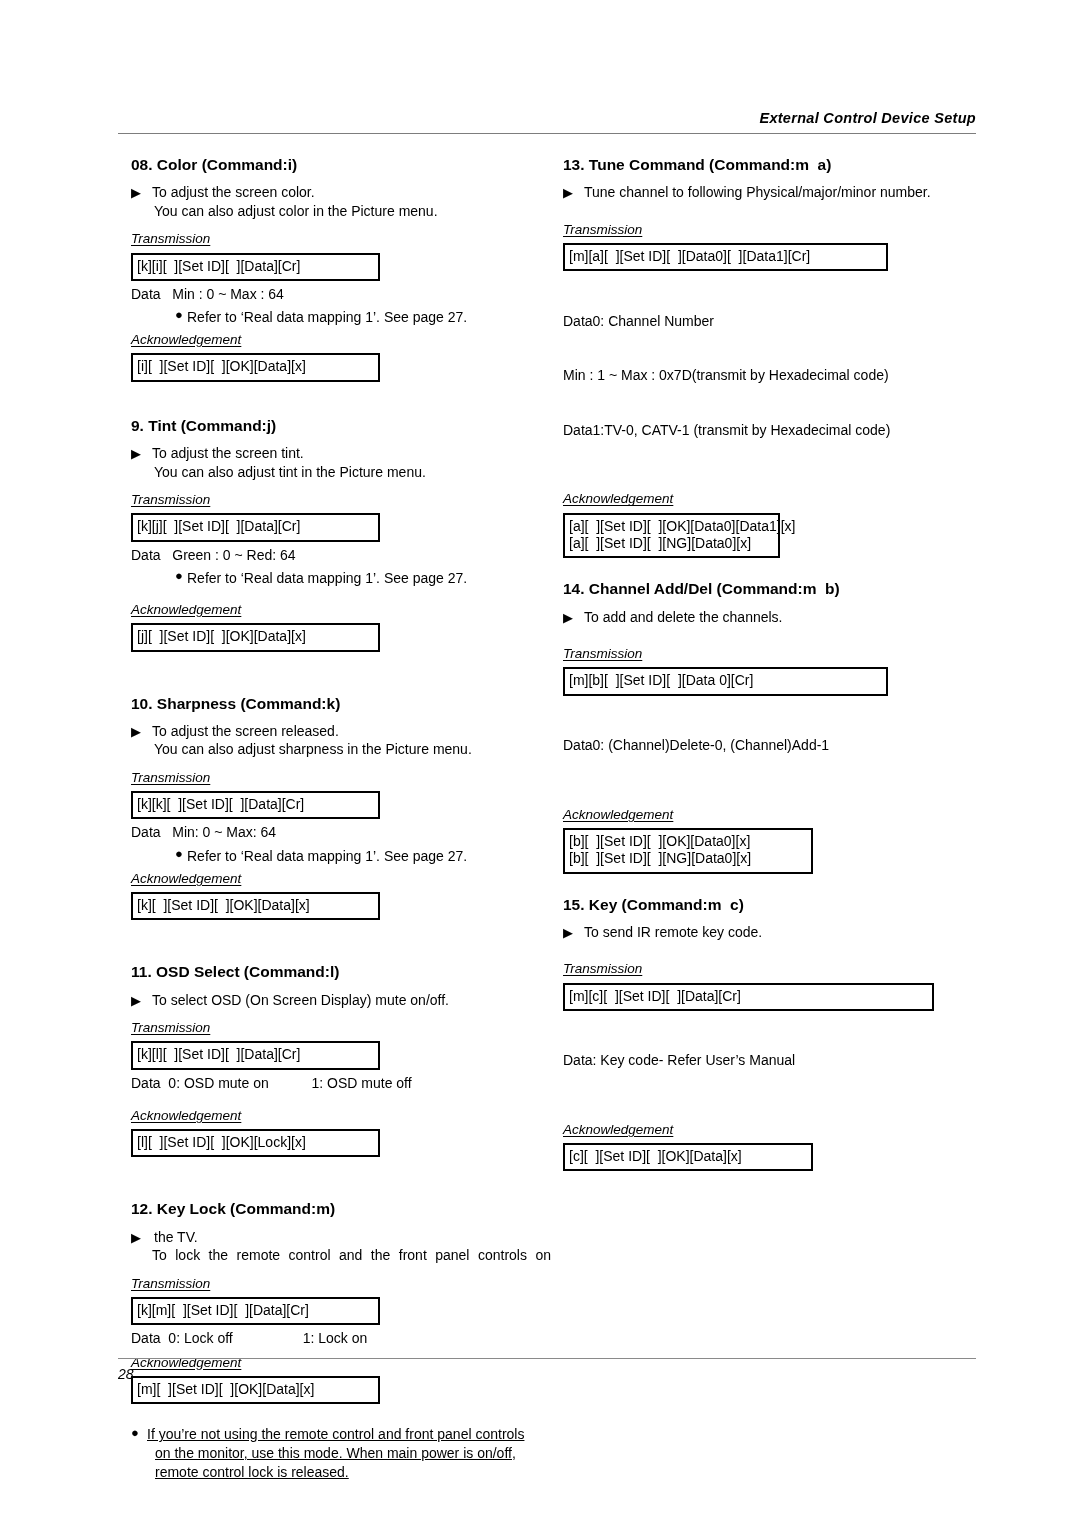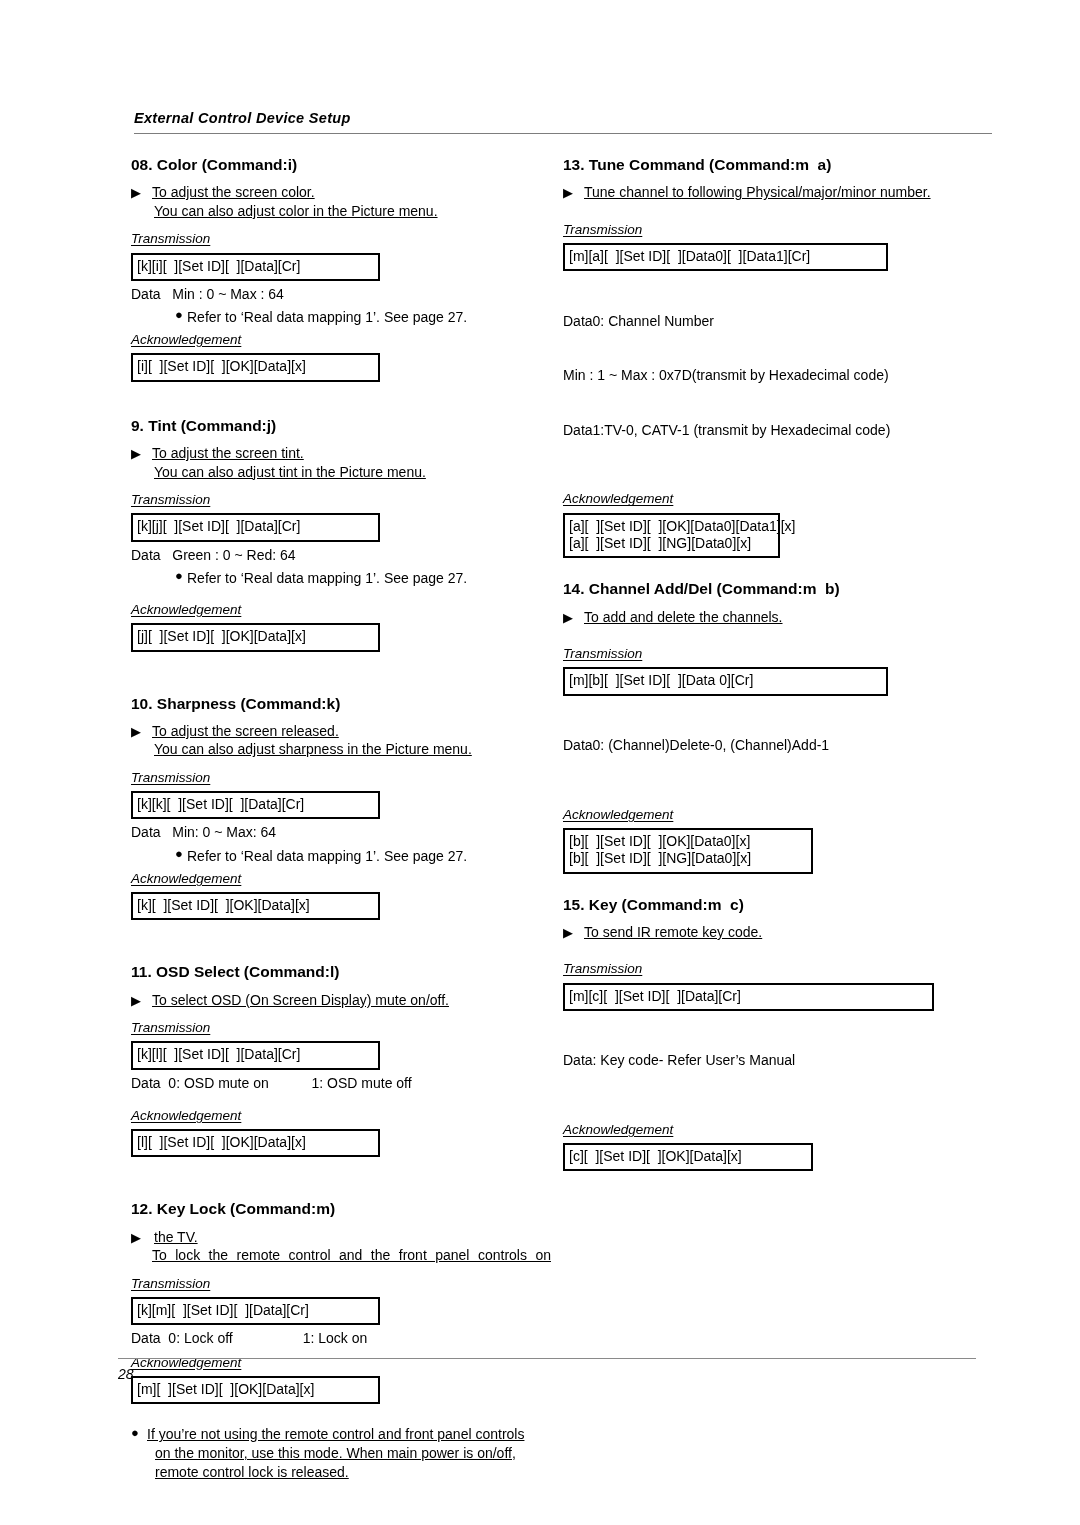--- a/index.html
+++ b/index.html
@@ -15,23 +15,24 @@
     position: relative;
     width: 1080px;
     height: 1525px;
     background: #ffffff;
     overflow: hidden;
   }
 
   
   .header {
     position: absolute;
-    left: 134px;
+    left: 118px;
     top: 110px;
     width: 858px;
+    text-align: right;
   }
   .header-title {
     font-size: 14.5px;
     font-weight: bold;
     font-style: italic;
     letter-spacing: 0.3px;
     line-height: 1.2;
     white-space: pre;
   }
   .header-rule {
@@ -72,21 +73,21 @@
     margin: 0 0 9px 0;
     padding-left: 21px;
   }
   .desc .tri {
     position: absolute;
     left: 0;
     top: 1px;
     font-size: 13px;
     line-height: 1.32;
   }
-  .desc .ln { display: block; text-decoration: underline; }
+  .desc .ln { display: block; }
   .desc .ln.indent { padding-left: 2px; }
   .desc.justify .ln.j {
     display: block;
     text-align: justify;
     text-align-last: justify;
   }
 
   .label {
     font-size: 13.5px;
     font-style: italic;
@@ -265,21 +266,21 @@
           <span class="ln">To select OSD (On Screen Display) mute on/off.</span>
         </div>
         <div class="label">Transmission</div>
         <div class="codebox" style="width:249px">
           <div class="code-line">[k][l][  ][Set ID][  ][Data][Cr]</div>
         </div>
         <div class="note">Data  0: OSD mute on           1: OSD mute off</div>
         <div class="gap-sm"></div>
         <div class="label">Acknowledgement</div>
         <div class="codebox" style="width:249px">
-          <div class="code-line">[l][  ][Set ID][  ][OK][Data][x]</div>
+          <div class="code-line">[l][  ][Set ID][  ][OK][Lock][x]</div>
         </div>
       </div>
 
       <div class="gap-xl"></div>
 
       <div class="section">
         <div class="sec-title">12. Key Lock (Command:m)</div>
         <div class="desc justify">
           <span class="tri">▶</span>
           <span class="ln indent">the TV.</span>

